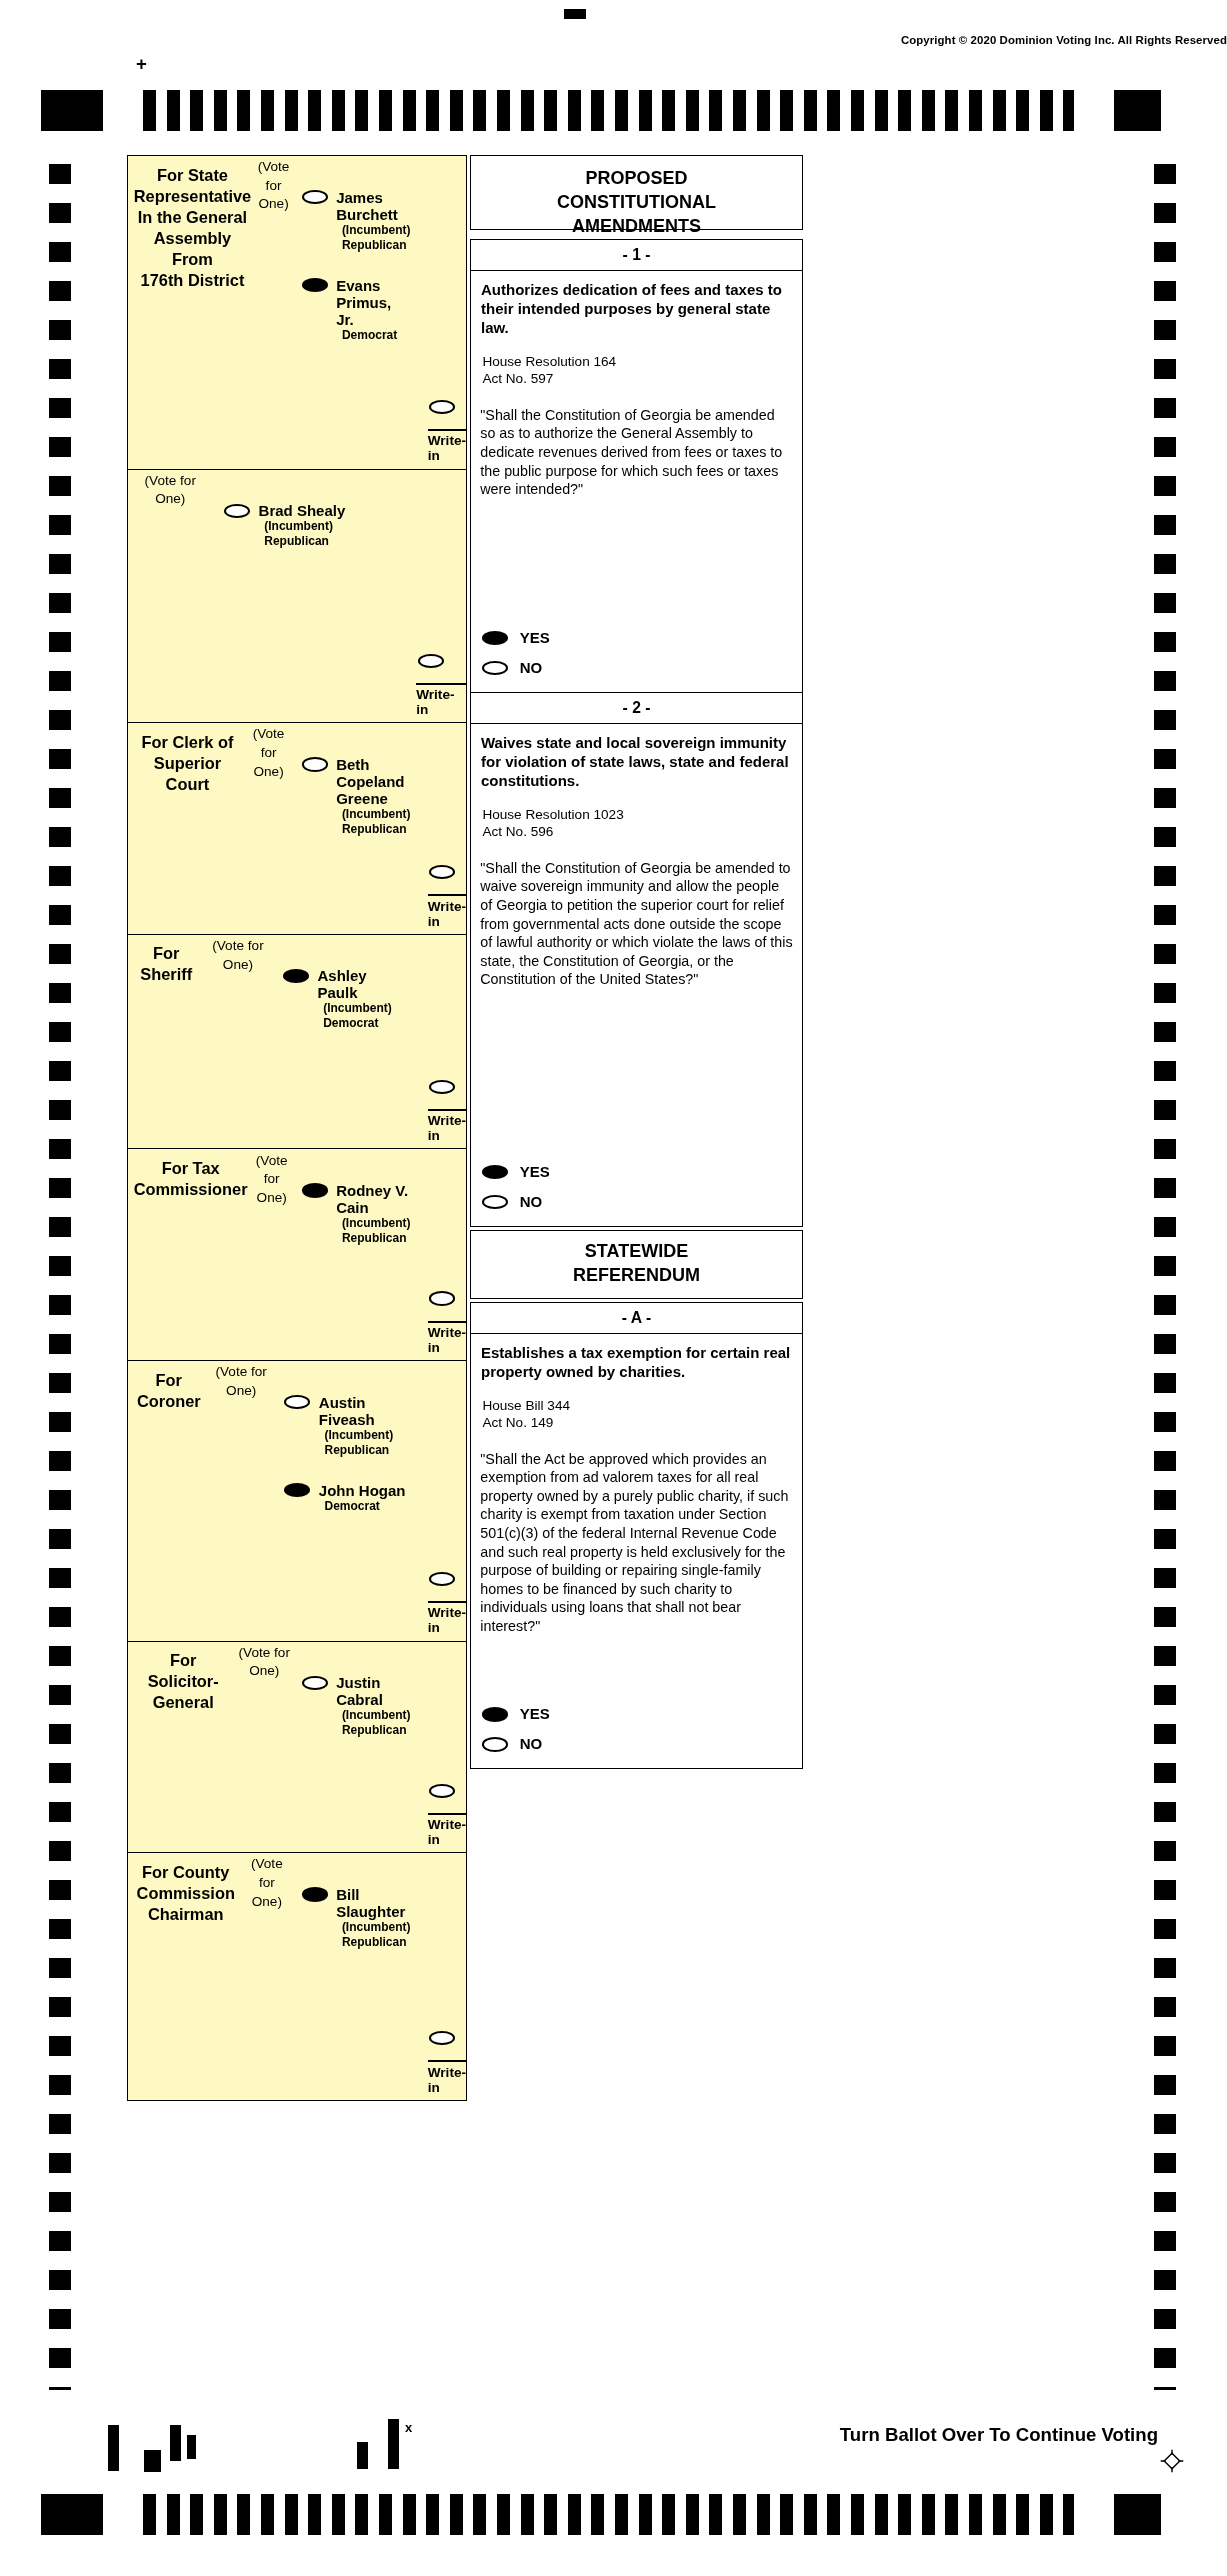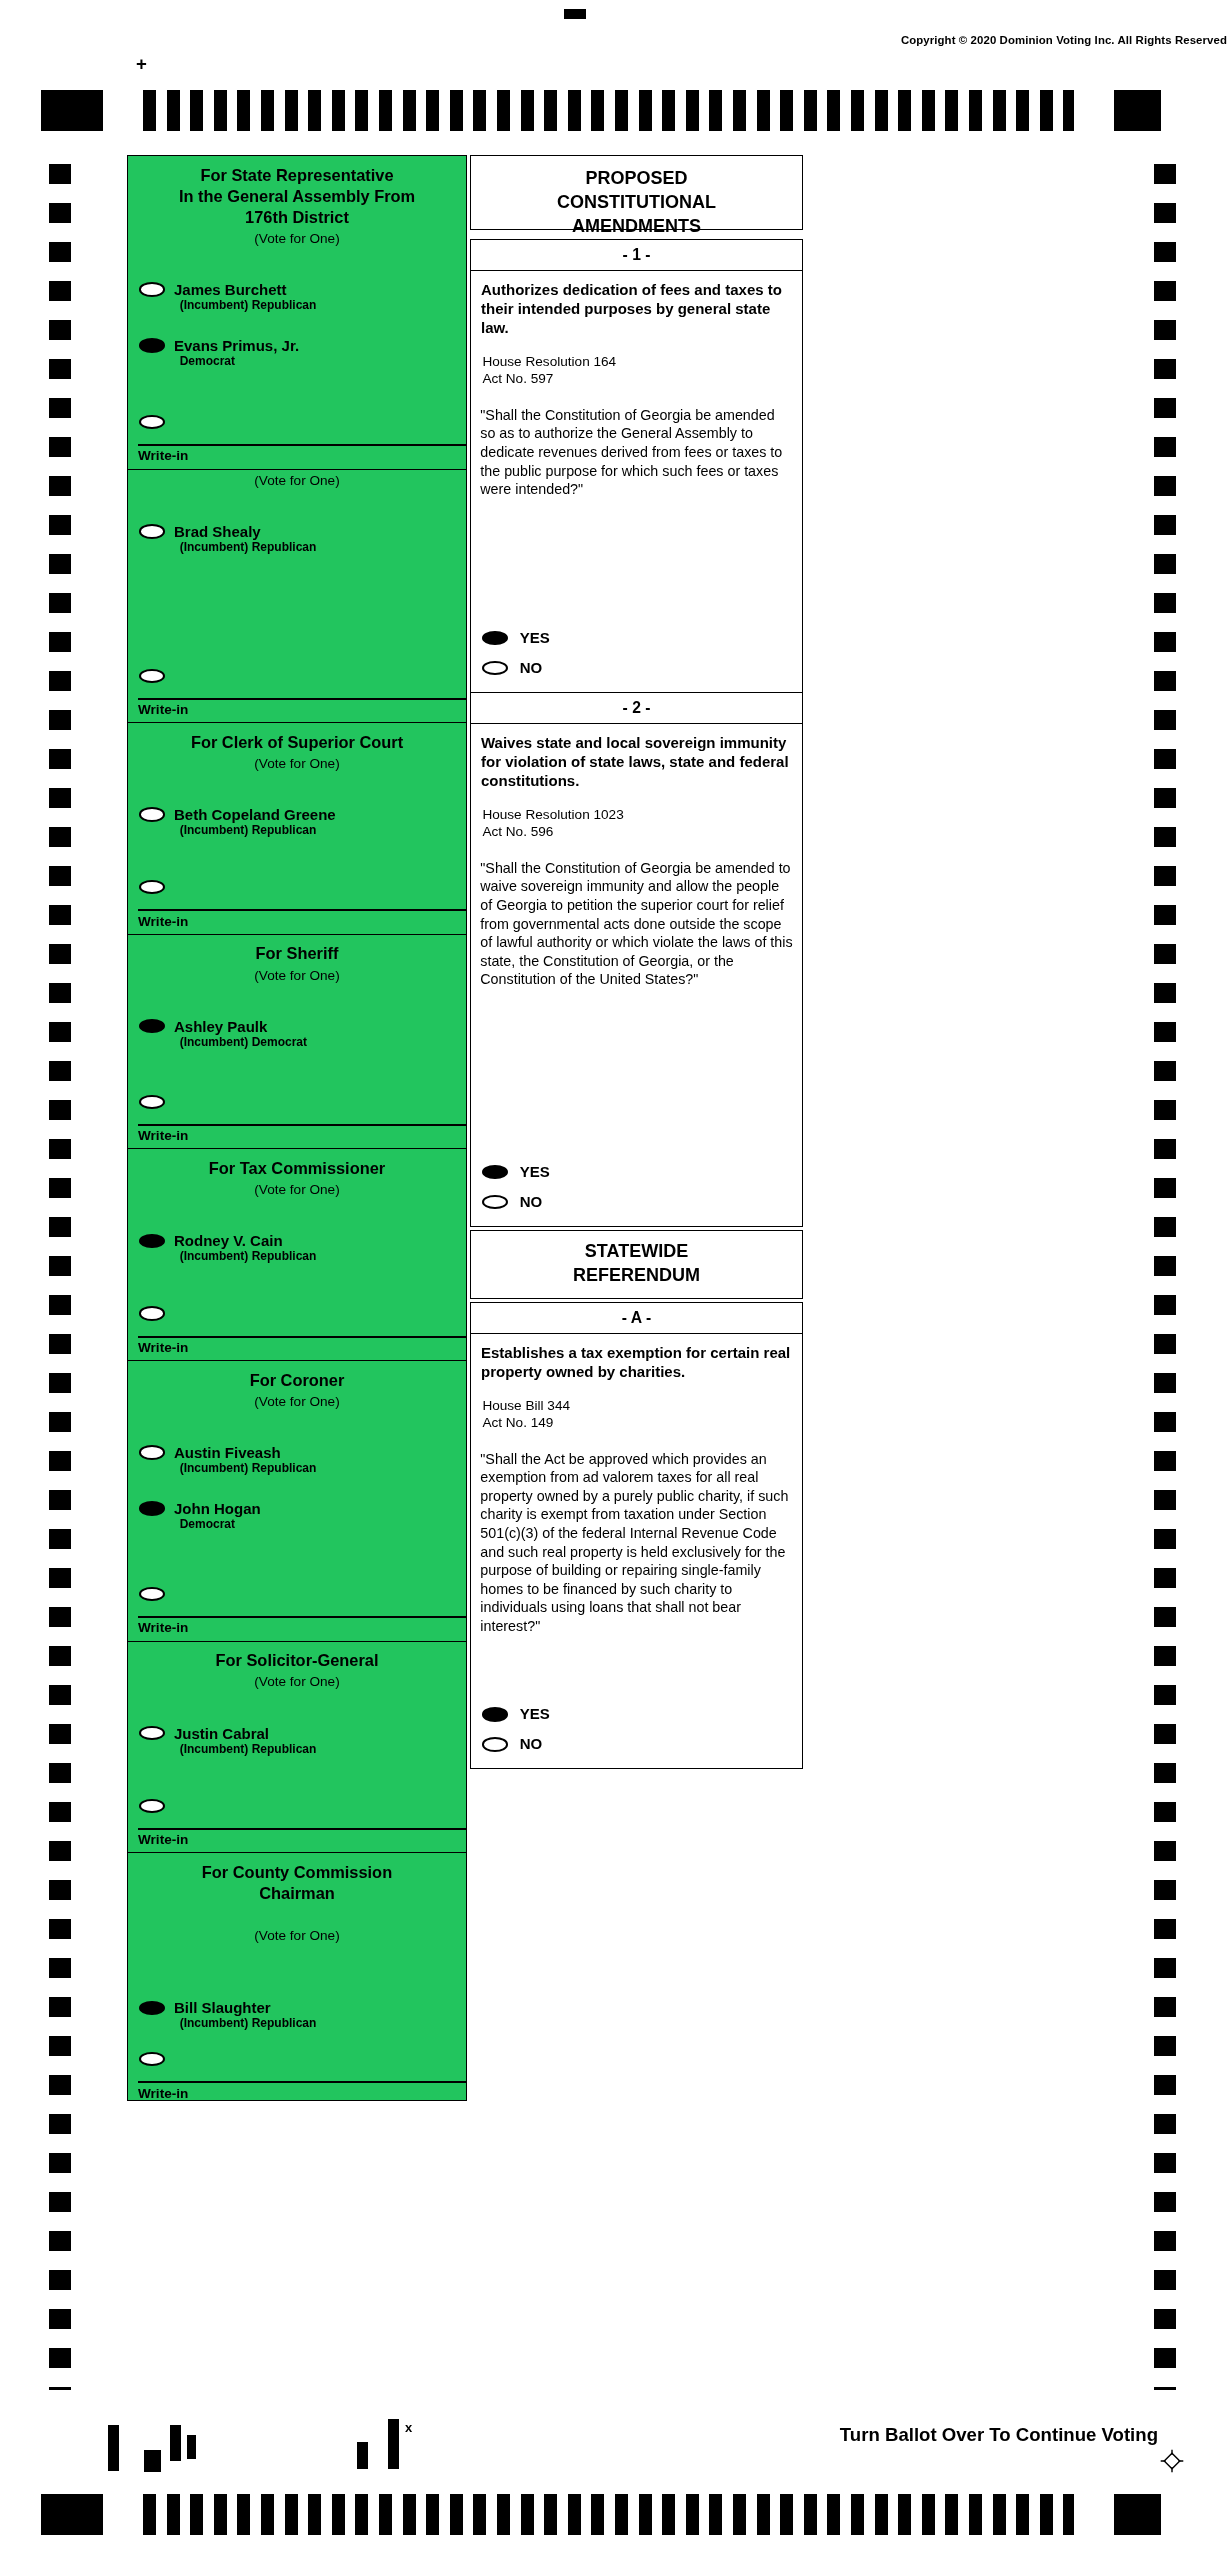--- a/index.html
+++ b/index.html
@@ -19,25 +19,25 @@
   .t-block.left { left:41px; width:62px; }
   .t-block.right { left:1114px; width:47px; }
   .t-bars { position:absolute; top:0; left:143px; width:931px; height:41px;
             background:repeating-linear-gradient(90deg, #000 0 13px, transparent 13px 23.6px); }
   .side-marks { position:absolute; top:164px; width:21.5px; height:2226px;
                 background:repeating-linear-gradient(180deg, #000 0 20px, transparent 20px 39px); }
   .side-marks.left { left:49px; }
   .side-marks.right { left:1154px; }
   
   .contests { position:absolute; left:127px; top:155px; width:340px; }
-  .contest { box-sizing:border-box; border:1.4px solid #000; display:flex; flex-direction:column; margin-top:-1.4px; background:#22c55e; }
+  .contest { box-sizing:border-box; border:1.4px solid #000; display:flex; flex-direction:row; margin-top:-1.4px; background:#fef9c3; }
   .contest.c1 { height:315px; margin-top:0; }
   .contest.c2 { height:255px; } .contest.c3 { height:213px; } .contest.c4 { height:216px; }
   .contest.c5 { height:213px; } .contest.c6 { height:282px; } .contest.c7 { height:213px; }
-  .contest.c8 { height:249px;gap:21px; }
+  .contest.c8 { height:249px; }
   .c-title { text-align:center; font-weight:bold; font-size:16.4px; line-height:21px; padding:8.6px 5.7px 0 5.7px; }
   .c-instr { text-align:center; font-size:13.6px; line-height:18.6px; margin-top:2.1px; }
   .options { margin-top:8.6px; }
   .candidate { display:flex; align-items:flex-start; margin:24px 7.2px 0 11.4px; }
   .oval { display:inline-block; flex:0 0 auto; width:26px; height:14.3px; box-sizing:border-box;
           border:2.1px solid #000; border-radius:50%; background:#fff; margin-top:1.4px; }
   .oval.filled { background:#000; }
   .cand-text { display:flex; flex-direction:column; margin-left:8.6px; }
   .cand-name { font-weight:bold; font-size:15px; line-height:17px; }
   .cand-detail { font-weight:bold; font-size:12px; line-height:15px; margin-left:5.7px; }

